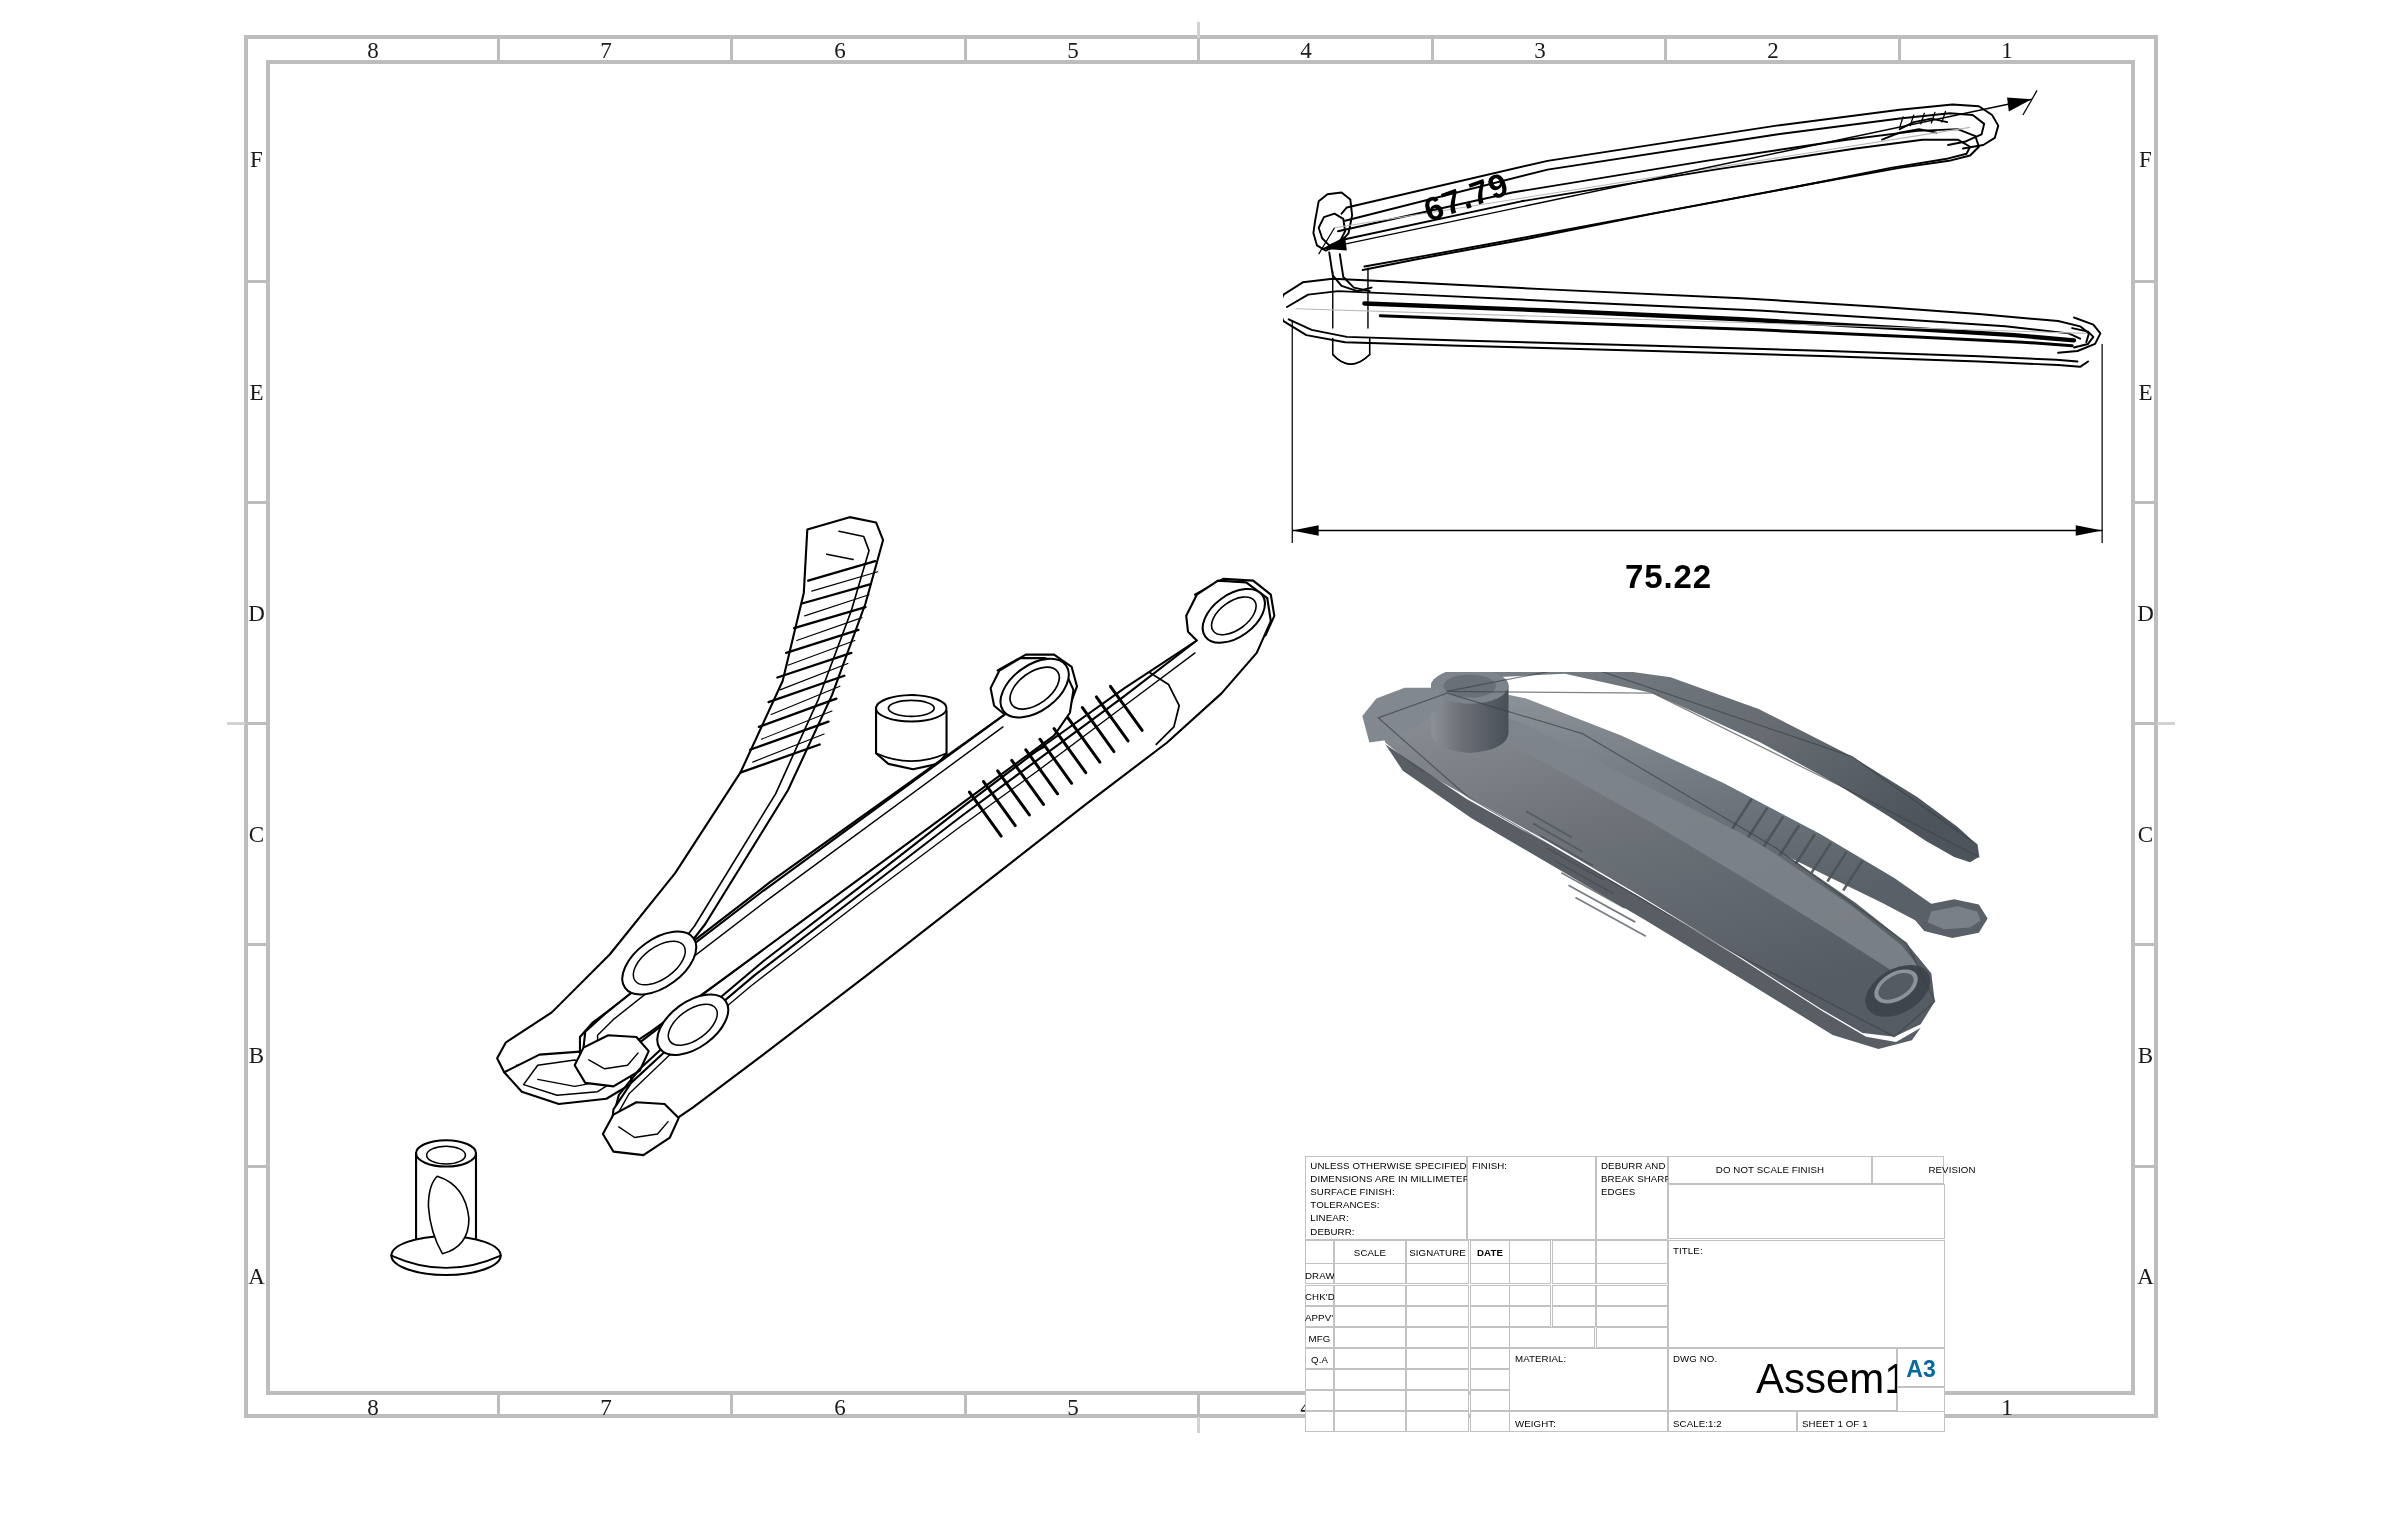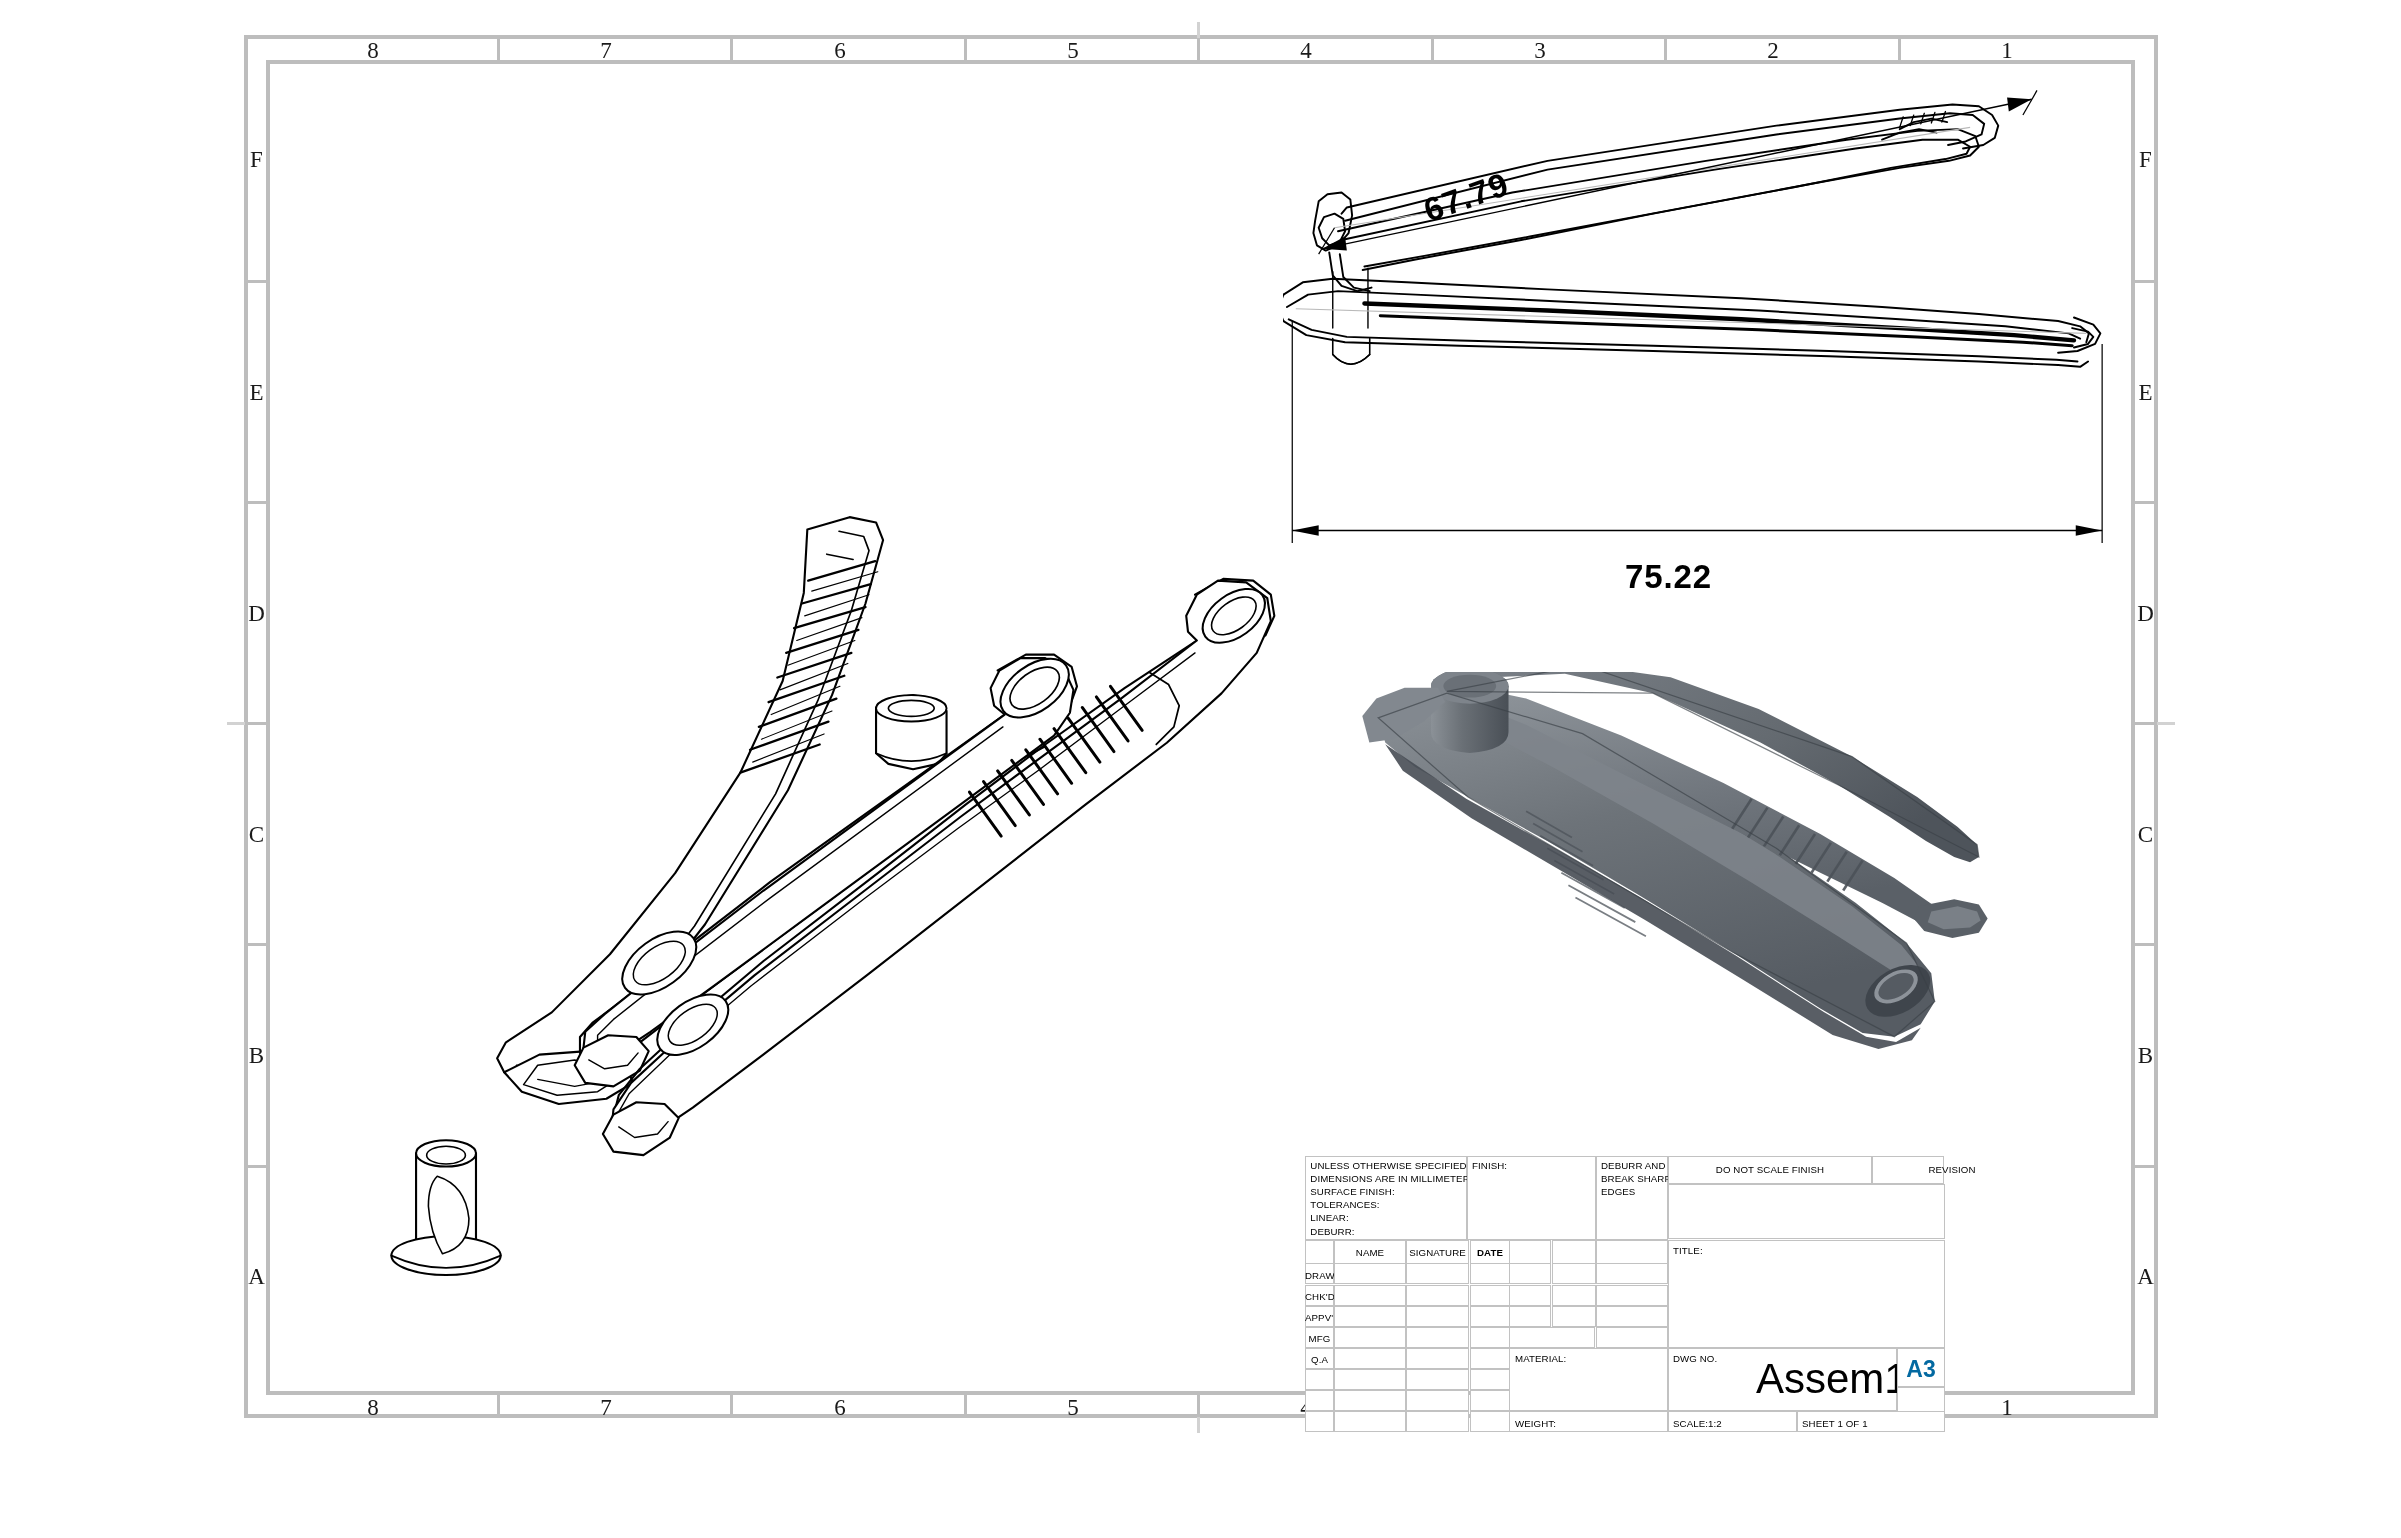--- a/index.html
+++ b/index.html
@@ -504,21 +504,21 @@
     <div class="tb-cell" style="left:363px; top:0; width:204px; height:28px;"></div>
     <div class="tb-label center" style="left:363px; top:7px; width:204px;">DO NOT SCALE FINISH</div>
 
     <div class="tb-cell" style="left:567px; top:0; width:72px; height:28px;"></div>
     <div class="tb-label center" style="left:567px; top:7px; width:72px;margin-left:44px;">REVISION</div>
 
     <div class="tb-cell" style="left:363px; top:28px; width:277px; height:55px;"></div>
 
     <div class="tb-cell" style="left:0; top:84px; width:29px; height:24px;"></div>
     <div class="tb-cell" style="left:29px; top:84px; width:72px; height:24px;"></div>
-    <div class="tb-label center" style="left:29px; top:90px; width:72px;">NAME</div>
+    <div class="tb-label center" style="left:29px; top:90px; width:72px;">SCALE</div>
     <div class="tb-cell" style="left:101px; top:84px; width:63px; height:24px;"></div>
     <div class="tb-label center" style="left:101px; top:90px; width:63px;">SIGNATURE</div>
     <div class="tb-cell" style="left:165px; top:84px; width:40px; height:24px;"></div>
     <div class="tb-label center" style="left:165px; top:90px; width:40px;font-weight:bold;">DATE</div>
     <div class="tb-cell" style="left:204px; top:84px; width:42px; height:24px;"></div>
     <div class="tb-cell" style="left:247px; top:84px; width:44px; height:24px;"></div>
     <div class="tb-cell" style="left:291px; top:84px; width:72px; height:24px;"></div>
 
     <div class="tb-cell" style="left:0; top:107px; width:29px; height:21px;"></div>
     <div class="tb-label center" style="left:0; top:113px; width:29px;">DRAWN</div>

